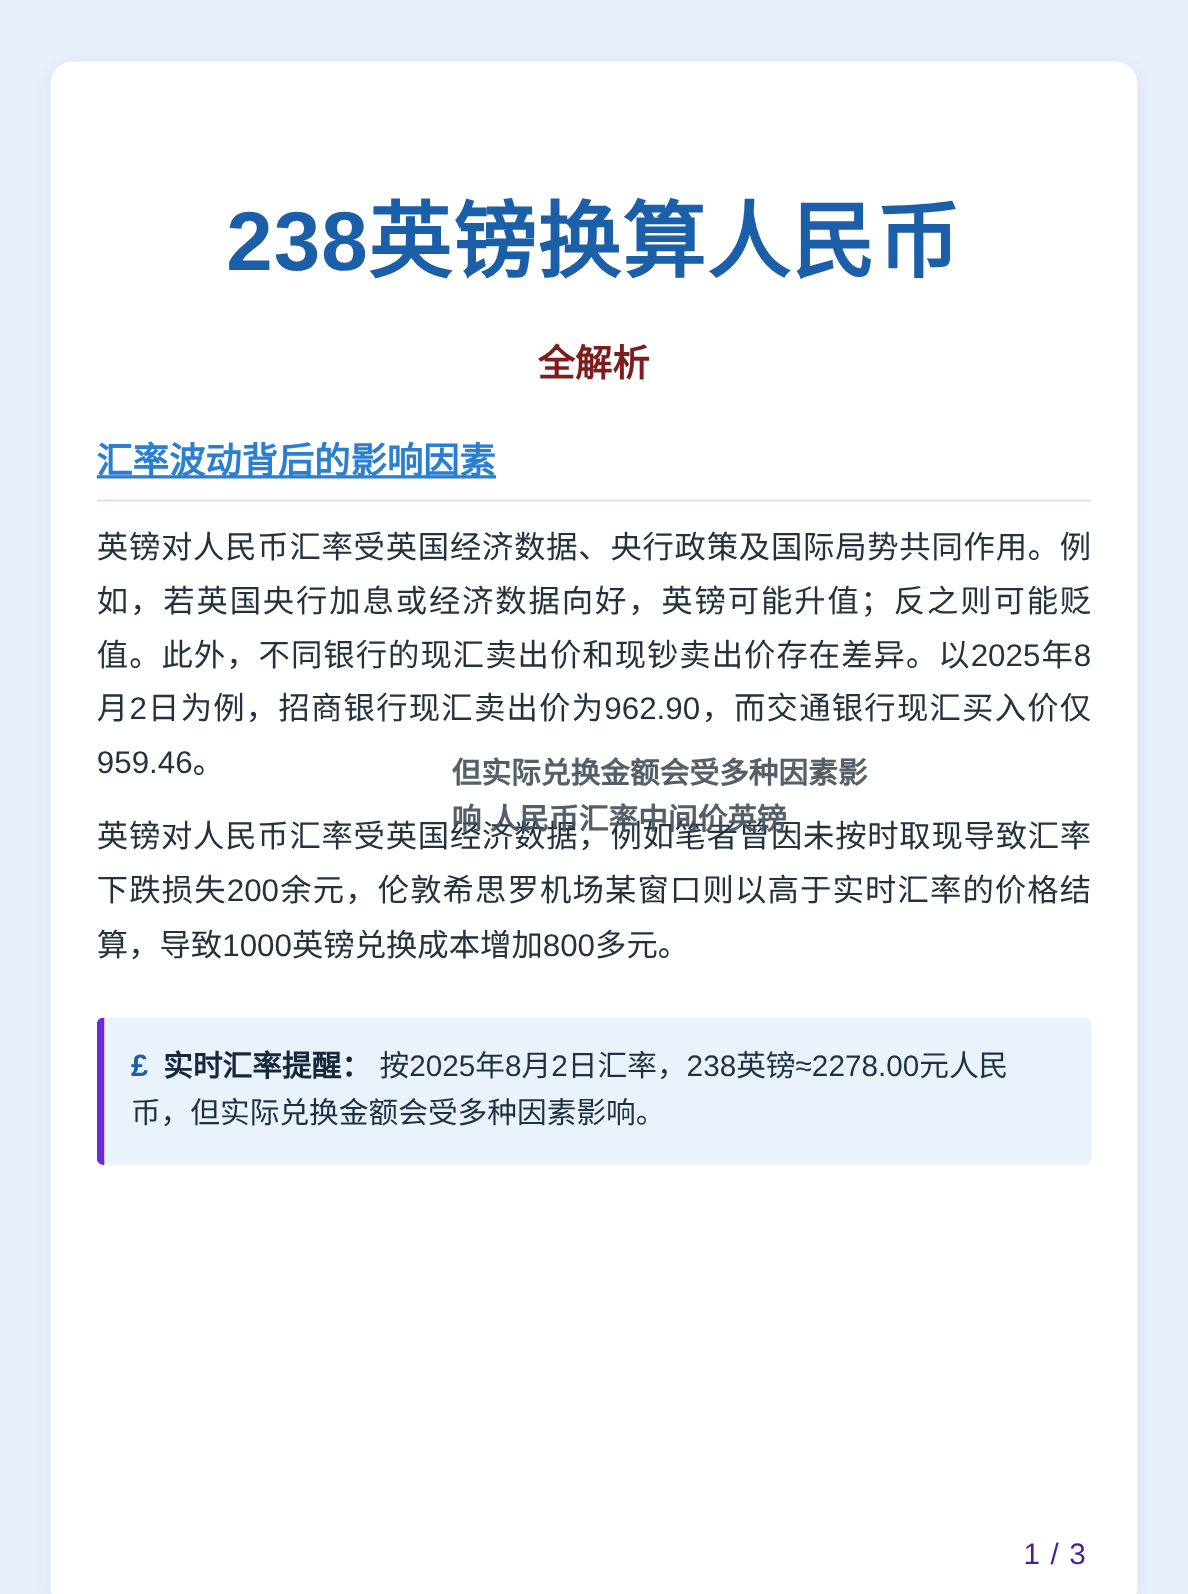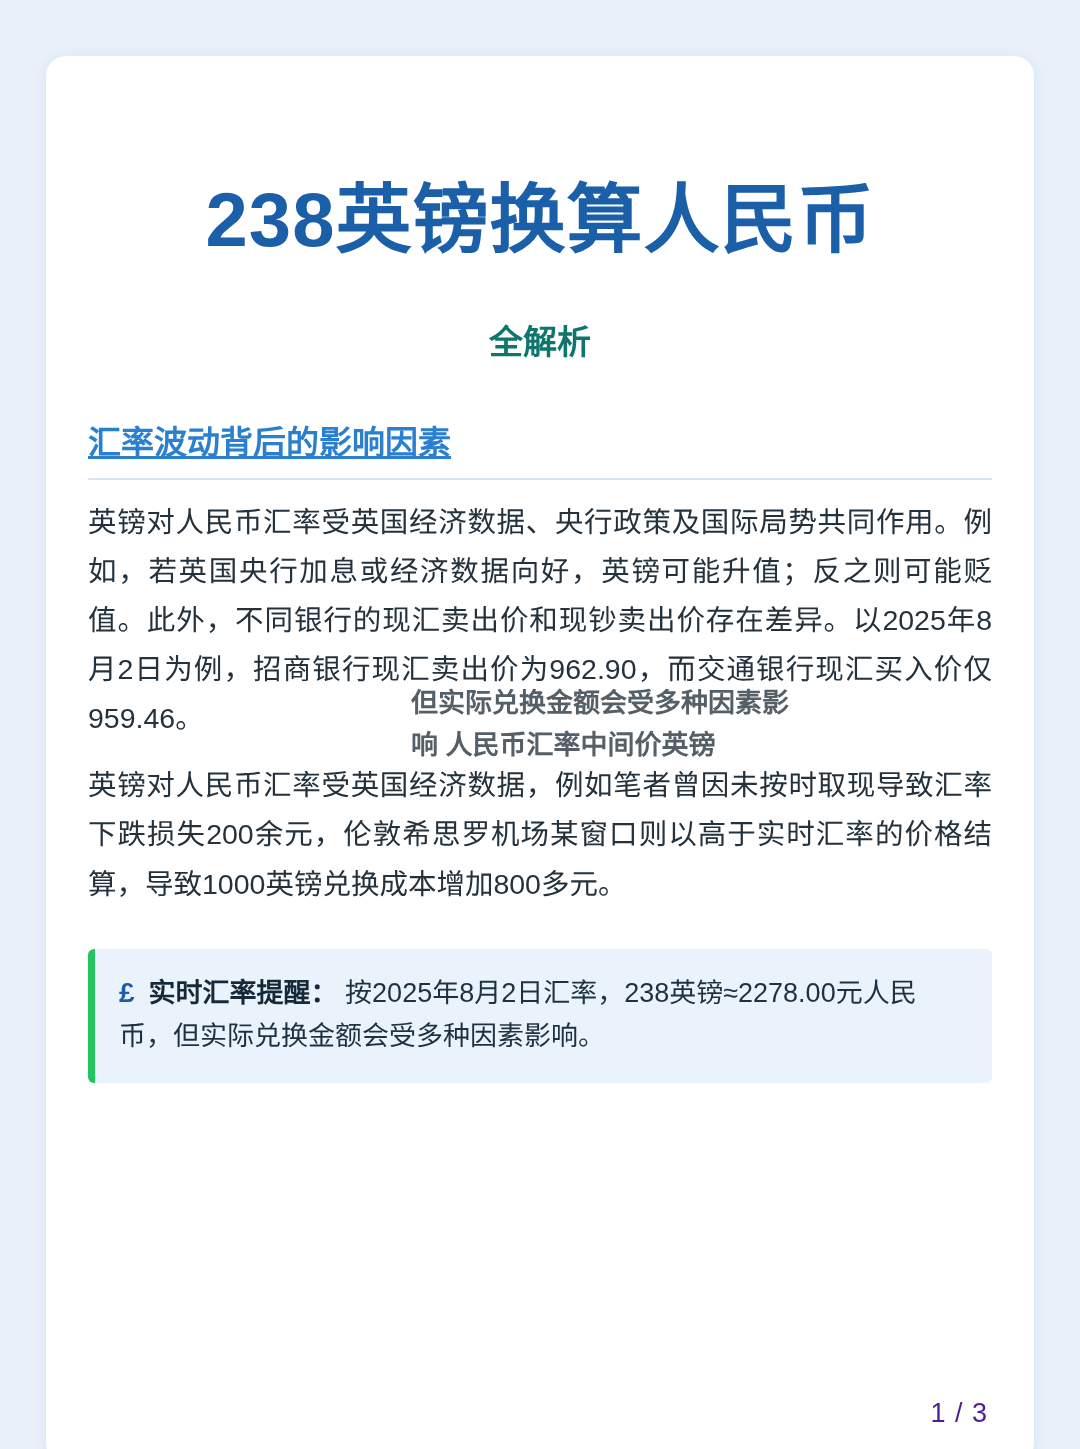--- a/index.html
+++ b/index.html
@@ -37,26 +37,26 @@
     margin: 0;
     padding-top: 120px;
     text-align: center;
     font-size: 76px;
     line-height: 1.15;
     font-weight: bold;
     color: #1b5fa8;
     letter-spacing: 1px;
   }
   .subtitle {
-    margin: 12px;
+    margin: 0;
     padding-top: 40px;
     text-align: center;
     font-size: 34px;
     font-weight: bold;
-    color: #0f766e;
+    color: #7f1d1d;
   }
   .intro {
     margin: 0;
     padding-top: 46px;
     font-size: 28.5px;
     line-height: 1.72;
     color: #24323e;
     text-align: justify;
   }
   .section-heading {
@@ -73,21 +73,21 @@
     margin: 0;
     padding-top: 18px;
     font-size: 28.5px;
     line-height: 1.72;
     color: #24323e;
     text-align: justify;
   }
   .callout {
     margin-top: 40px;
     background: #eaf3fb;
-    border-left: 7px solid #22c55e;
+    border-left: 7px solid #6d28d9;
     border-radius: 6px;
     padding: 22px 26px 24px 24px;
     font-size: 27px;
     line-height: 1.6;
     color: #1d3142;
   }
   .callout .cur {
     font-weight: bold;
     color: #1b5fa8;
     margin-right: 14px;

